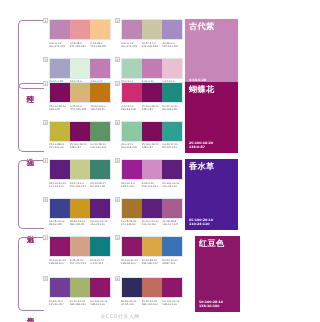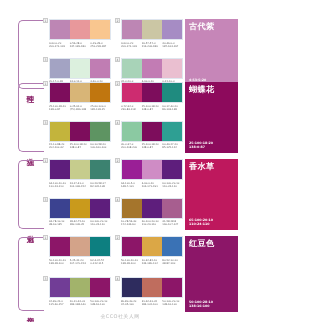--- a/index.html
+++ b/index.html
@@ -475,21 +475,21 @@
             <div class="code-line">110-24-110</div>
           </div>
           <div class="code-cell">
             <div class="code-line">41-58-28-8</div>
             <div class="code-line">160-107-127</div>
           </div>
         </div>
       </div>
     </div>
     <div class="named">
-      <div class="named-inner" style="background: #be185d;">
+      <div class="named-inner" style="background: #4c1d95;">
         <div class="named-title">香水草</div>
         <div class="named-codes">
           <div class="named-code-line">65-100-20-10</div>
           <div class="named-code-line">110-24-110</div>
         </div>
       </div>
     </div>
   </div>
 
   <div class="row row-r3">
@@ -581,21 +581,21 @@
             <div class="code-line">184-102-100</div>
           </div>
           <div class="code-cell">
             <div class="code-line">50-100-20-10</div>
             <div class="code-line">138-16-100</div>
           </div>
         </div>
       </div>
     </div>
     <div class="named">
-      <div class="named-inner" style="background: rgb(140, 22, 104);">
+      <div class="named-inner" style="background: rgb(140, 22, 104); margin-left: 10px;">
         <div class="named-title">红豆色</div>
         <div class="named-codes">
           <div class="named-code-line">50-100-28-10</div>
           <div class="named-code-line">138-16-100</div>
         </div>
       </div>
     </div>
   </div>
 
   <div class="footer">会CCO社关人网</div>

